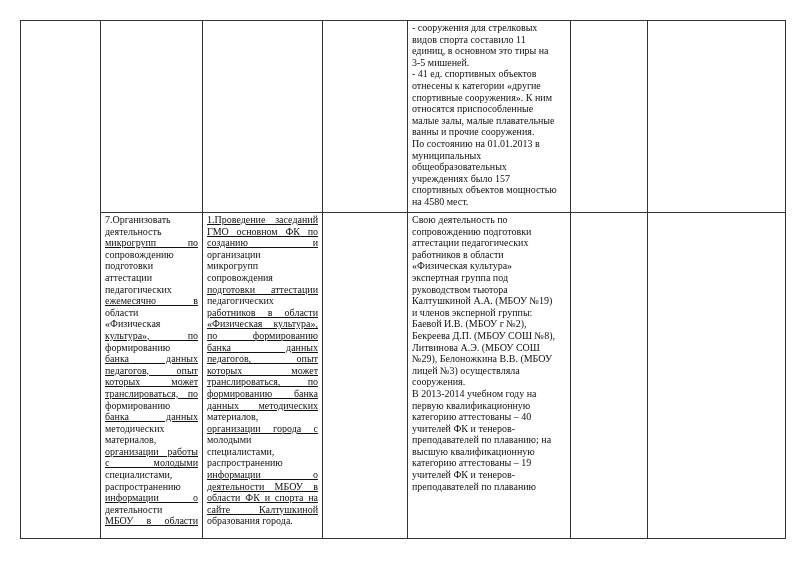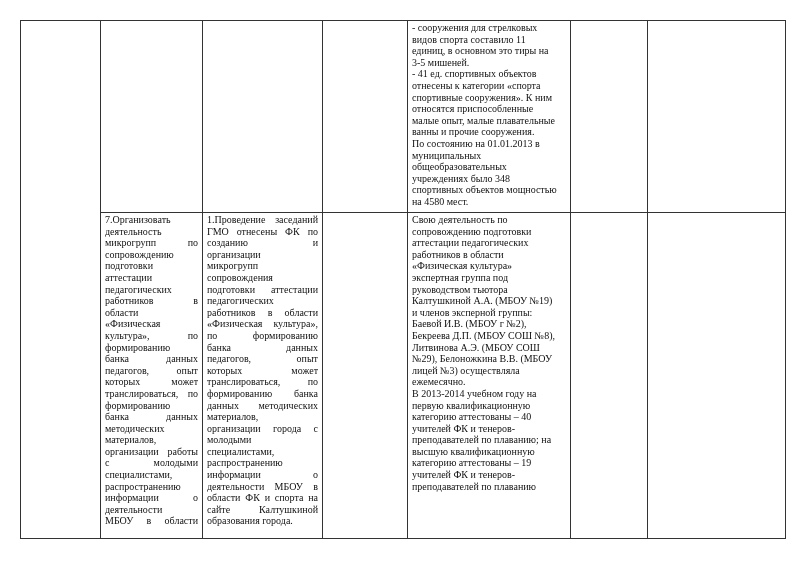--- a/index.html
+++ b/index.html
@@ -3,21 +3,21 @@
 <meta charset="utf-8">
 <style>
   html, body { margin:0; padding:0; background:#fff; }
   body { width:800px; height:566px; position:relative; overflow:hidden;
          font-family:"Liberation Serif","DejaVu Serif",serif; color:#111; }
   .page { position:absolute; left:0; top:0; width:800px; height:566px; background:#fff; }
   table.doc { position:absolute; left:20px; top:20px; border-collapse:collapse; table-layout:fixed; }
   table.doc td { border:1.4px solid #333; vertical-align:top; padding:1px 4px 0 4px;
                  font-size:10px; line-height:11.6px; }
   td.left { text-align:left; }
-  .jline { display:block; text-align:justify; text-align-last:justify; }
+  .jline { display:block; text-align:justify; text-align-last:justify;text-decoration:underline; }
   .lline { display:block; text-align:left; }
 </style>
 </head>
 <body>
 
 <div class="page">
   <table class="doc">
     <colgroup>
       <col style="width:80px">
       <col style="width:102px">
@@ -32,45 +32,45 @@
       <td rowspan="2"></td>
       <td></td>
       <td></td>
       <td></td>
       <td class="left" id="r0c5">
             <span class="lline">- сооружения для стрелковых</span>
             <span class="lline">видов спорта составило 11</span>
             <span class="lline">единиц, в основном это тиры на</span>
             <span class="lline">3-5 мишеней.</span>
             <span class="lline">- 41 ед. спортивных объектов</span>
-            <span class="lline">отнесены к категории «спорта</span>
+            <span class="lline">отнесены к категории «другие</span>
             <span class="lline">спортивные сооружения». К ним</span>
             <span class="lline">относятся  приспособленные</span>
-            <span class="lline">малые опыт, малые плавательные</span>
+            <span class="lline">малые залы, малые плавательные</span>
             <span class="lline">ванны и прочие сооружения.</span>
             <span class="lline">По состоянию на 01.01.2013 в</span>
             <span class="lline">муниципальных</span>
             <span class="lline">общеобразовательных</span>
-            <span class="lline">учреждениях было 348</span>
+            <span class="lline">учреждениях было 157</span>
             <span class="lline">спортивных объектов мощностью</span>
             <span class="lline">на 4580 мест.</span>
           </td>
       <td></td>
       <td></td>
     </tr>
     <tr style="height:326px">
       <td id="r1c2">
             <span class="lline">7.Организовать</span>
             <span class="lline">деятельность</span>
             <span class="jline">микрогрупп по</span>
             <span class="lline">сопровождению</span>
             <span class="lline">подготовки</span>
             <span class="lline">аттестации</span>
             <span class="lline">педагогических</span>
-            <span class="jline">работников в</span>
+            <span class="jline">ежемесячно в</span>
             <span class="lline">области</span>
             <span class="lline">«Физическая</span>
             <span class="jline">культура», по</span>
             <span class="lline">формированию</span>
             <span class="jline">банка данных</span>
             <span class="jline">педагогов, опыт</span>
             <span class="jline">которых может</span>
             <span class="jline">транслироваться, по</span>
             <span class="lline">формированию</span>
             <span class="jline">банка данных</span>
@@ -79,21 +79,21 @@
             <span class="jline">организации работы</span>
             <span class="jline">с молодыми</span>
             <span class="lline">специалистами,</span>
             <span class="lline">распространению</span>
             <span class="jline">информации о</span>
             <span class="lline">деятельности</span>
             <span class="jline">МБОУ в области</span>
           </td>
       <td id="r1c3">
             <span class="jline">1.Проведение заседаний</span>
-            <span class="jline">ГМО отнесены ФК по</span>
+            <span class="jline">ГМО основном ФК по</span>
             <span class="jline">созданию и</span>
             <span class="lline">организации</span>
             <span class="lline">микрогрупп</span>
             <span class="lline">сопровождения</span>
             <span class="jline">подготовки аттестации</span>
             <span class="lline">педагогических</span>
             <span class="jline">работников в области</span>
             <span class="jline">«Физическая культура»,</span>
             <span class="jline">по формированию</span>
             <span class="jline">банка данных</span>
@@ -122,21 +122,21 @@
             <span class="lline">«Физическая культура»</span>
             <span class="lline">экспертная группа под</span>
             <span class="lline">руководством тьютора</span>
             <span class="lline">Калтушкиной А.А. (МБОУ №19)</span>
             <span class="lline">и членов эксперной группы:</span>
             <span class="lline">Баевой И.В. (МБОУ г №2),</span>
             <span class="lline">Бекреева Д.П. (МБОУ СОШ №8),</span>
             <span class="lline">Литвинова А.Э. (МБОУ СОШ</span>
             <span class="lline">№29), Белоножкина В.В. (МБОУ</span>
             <span class="lline">лицей №3) осуществляла</span>
-            <span class="lline">ежемесячно.</span>
+            <span class="lline">сооружения.</span>
             <span class="lline"> В 2013-2014 учебном году на</span>
             <span class="lline">первую квалификационную</span>
             <span class="lline">категорию аттестованы – 40</span>
             <span class="lline">учителей ФК и тенеров-</span>
             <span class="lline">преподавателей по  плаванию; на</span>
             <span class="lline">высшую квалификационную</span>
             <span class="lline">категорию аттестованы – 19</span>
             <span class="lline">учителей ФК и тенеров-</span>
             <span class="lline">преподавателей по  плаванию</span>
           </td>

